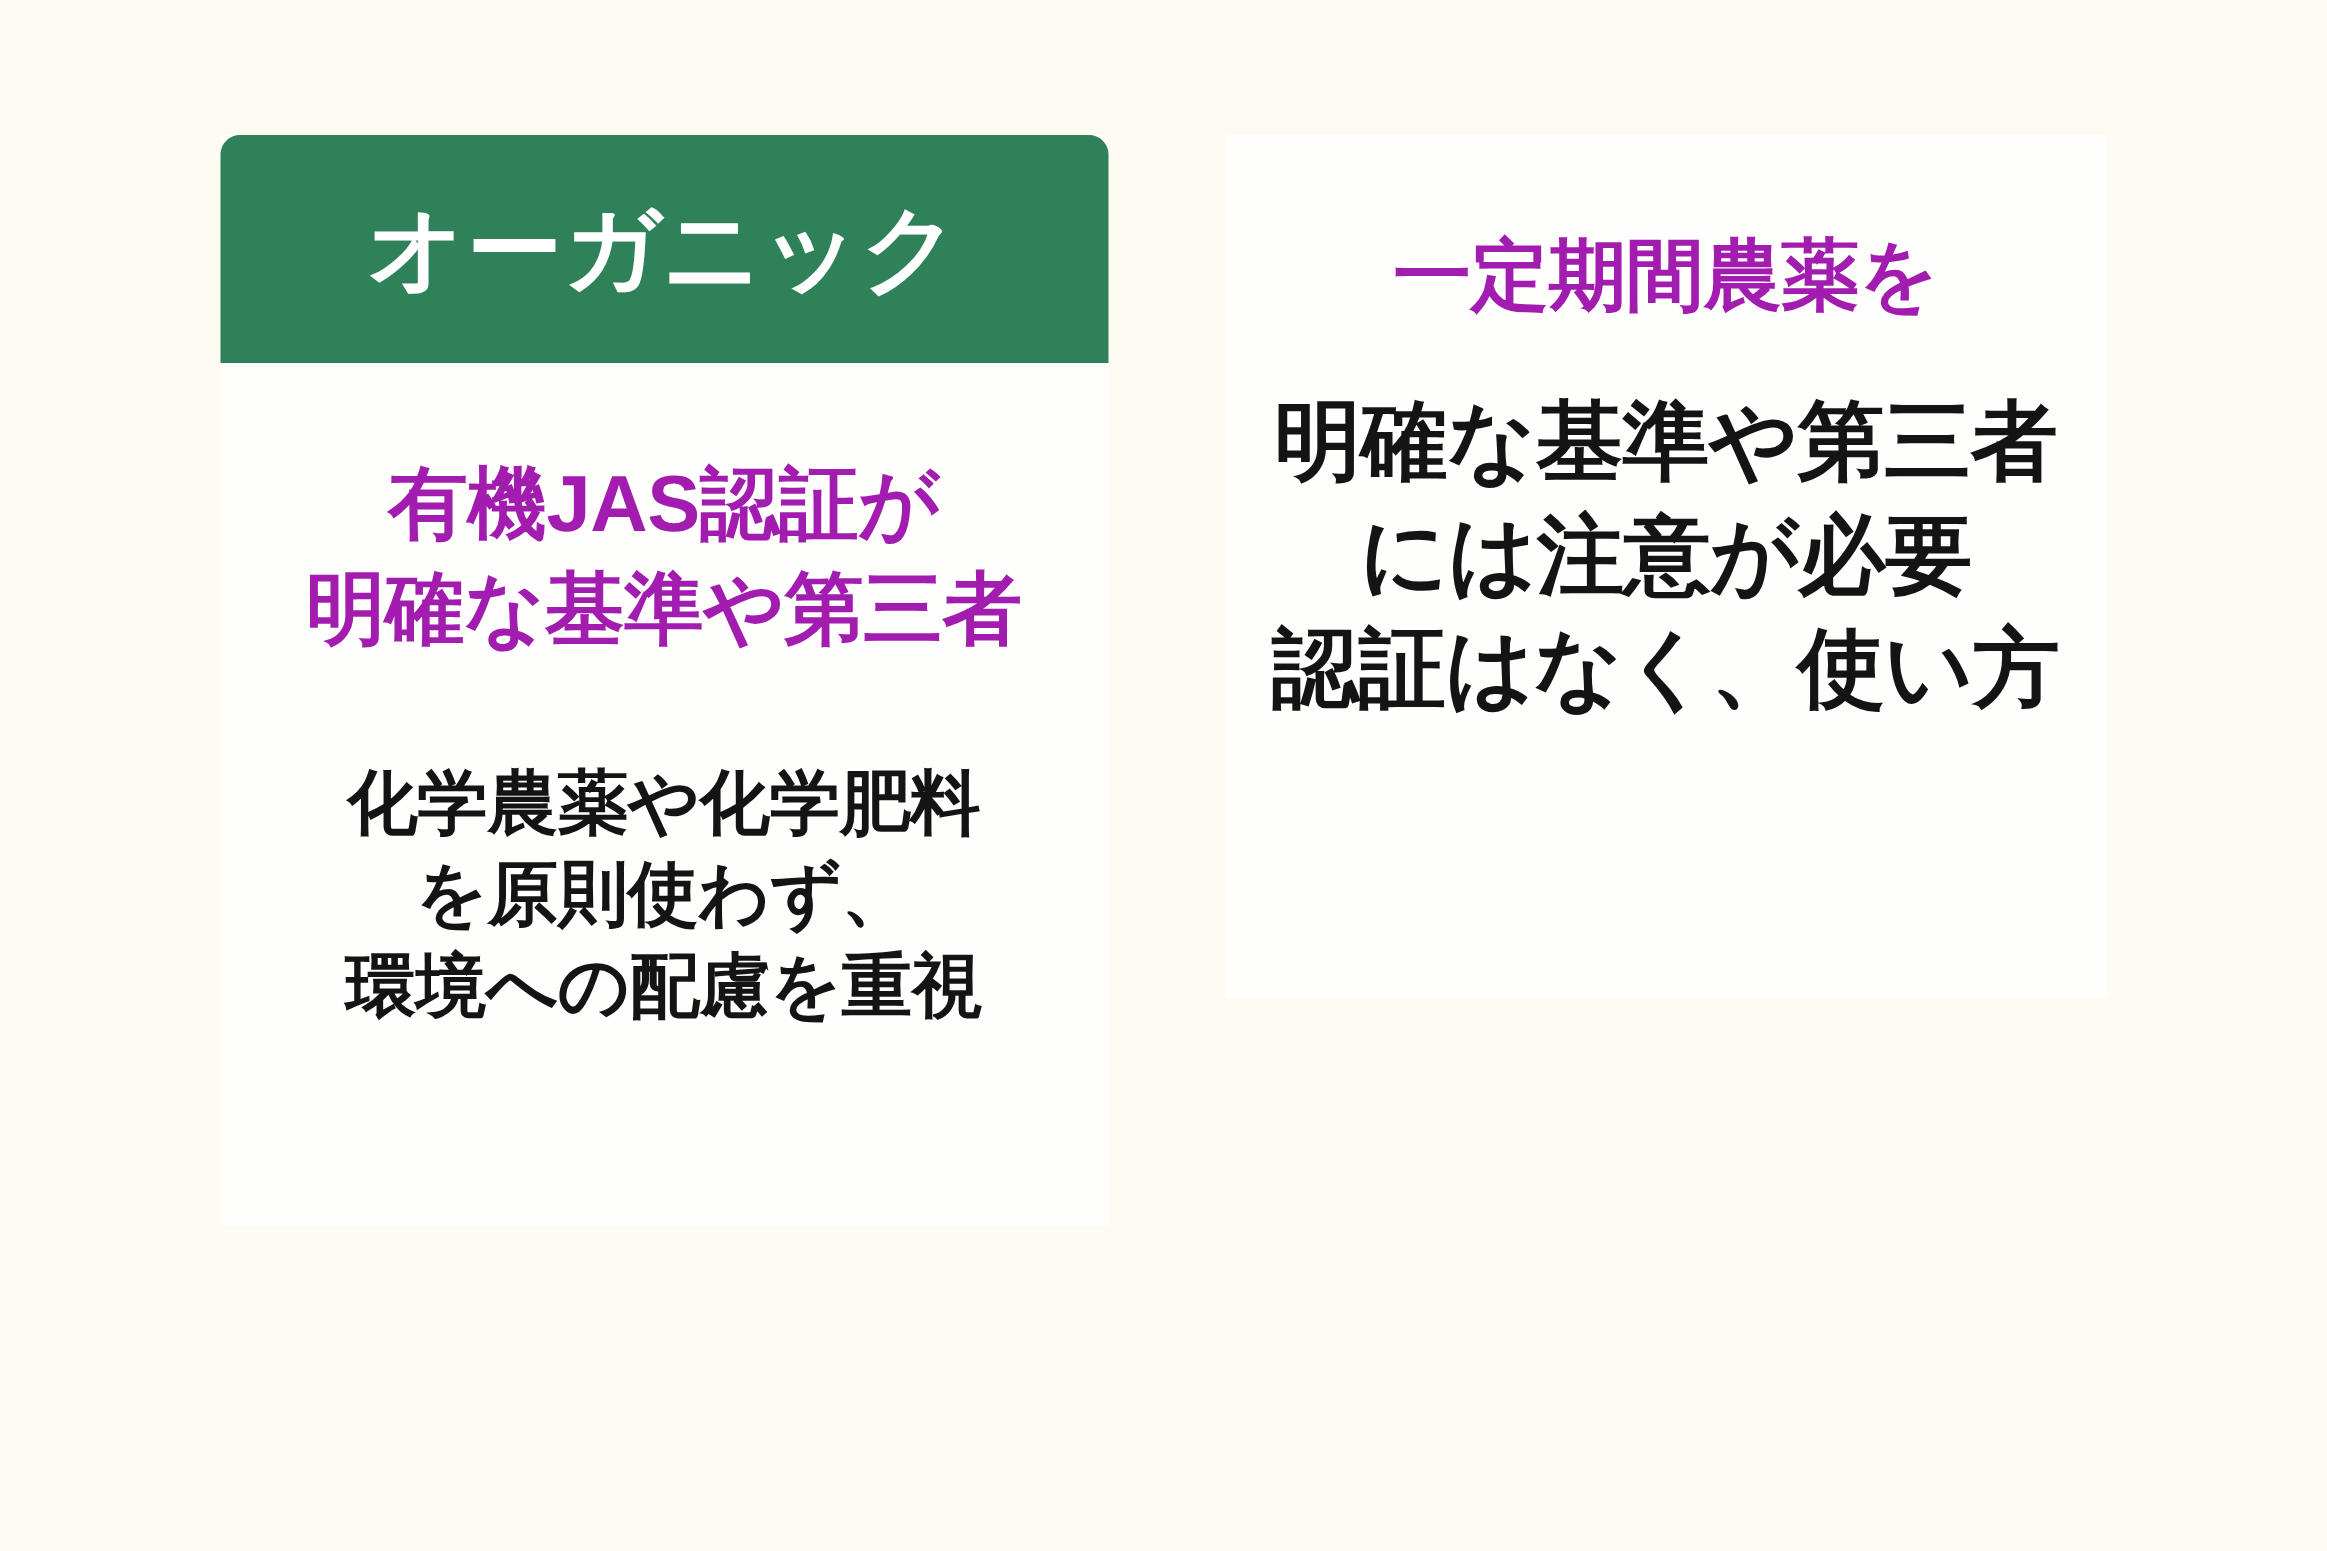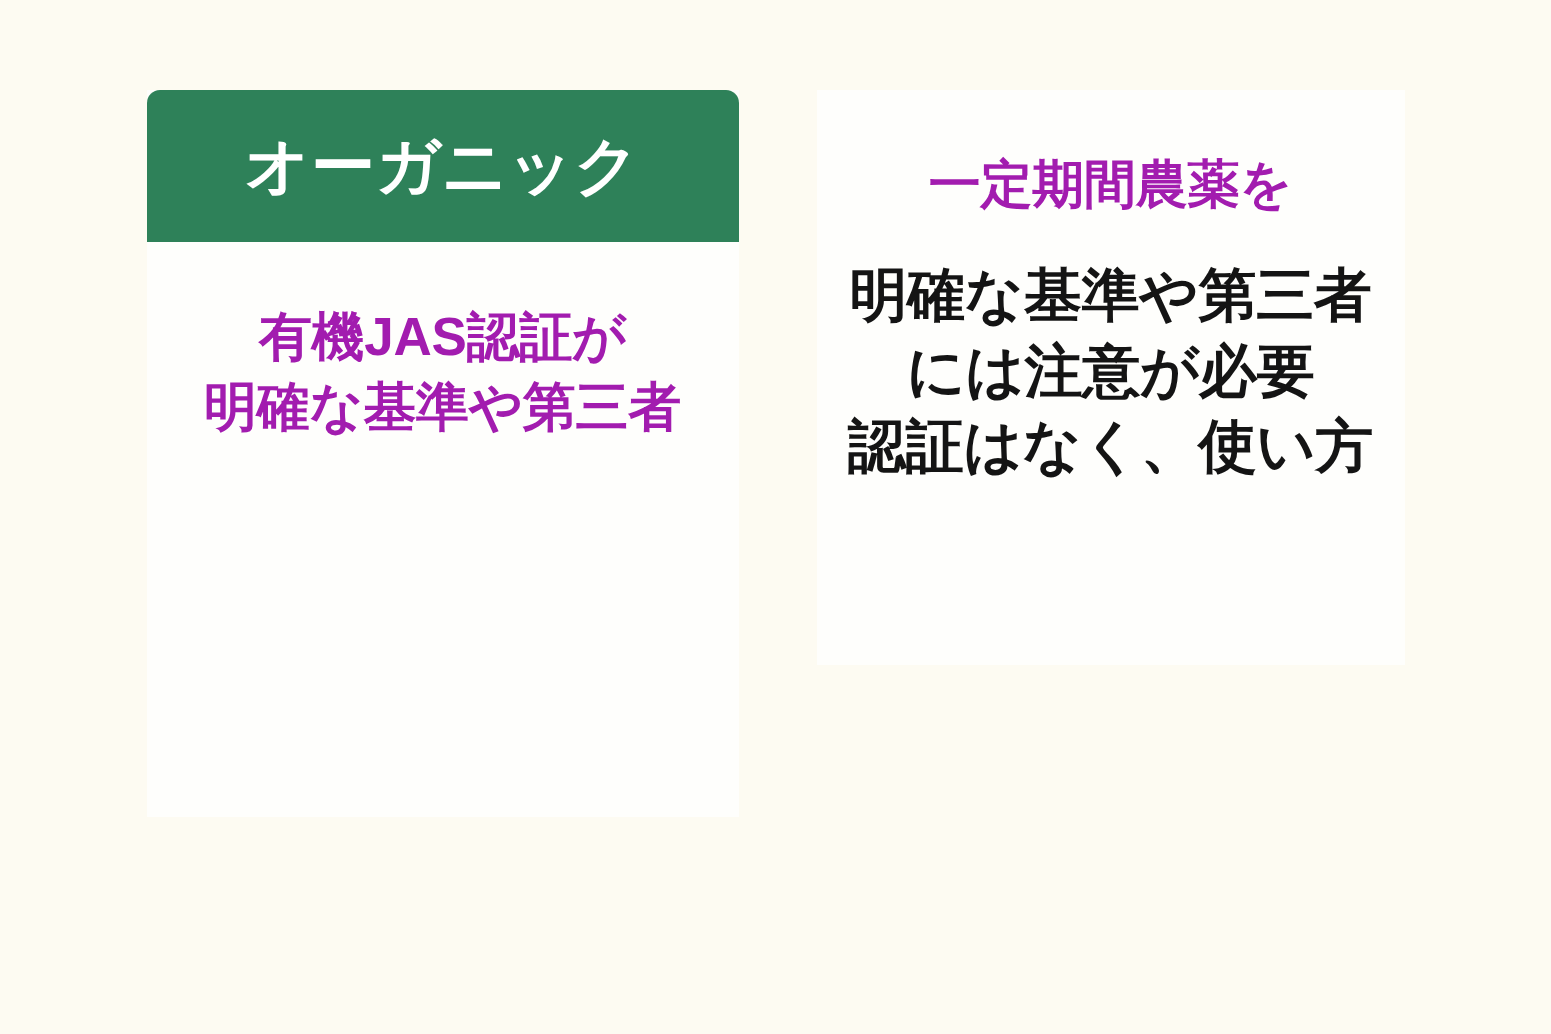--- a/index.html
+++ b/index.html
@@ -119,20 +119,25 @@
 
   <div class="card card--primary">
     <div class="card-header">
       <div class="card-header-title">オーガニック</div>
     </div>
     <div class="card-body">
       <div class="card-summary">
         <span class="line">有機JAS認証が</span>
         <span class="line">明確な基準や第三者</span>
       </div>
+      <div class="card-detail">
+        <span class="line">化学農薬や化学肥料</span>
+        <span class="line">を原則使わず、</span>
+        <span class="line">環境への配慮を重視</span>
+      </div>
     </div>
   </div>
 
   <div class="card card--secondary">
     <div class="card-body">
       <div class="card-summary">
         <span class="line">一定期間農薬を</span>
       </div>
       <div class="card-detail">
         <span class="line">明確な基準や第三者</span>

